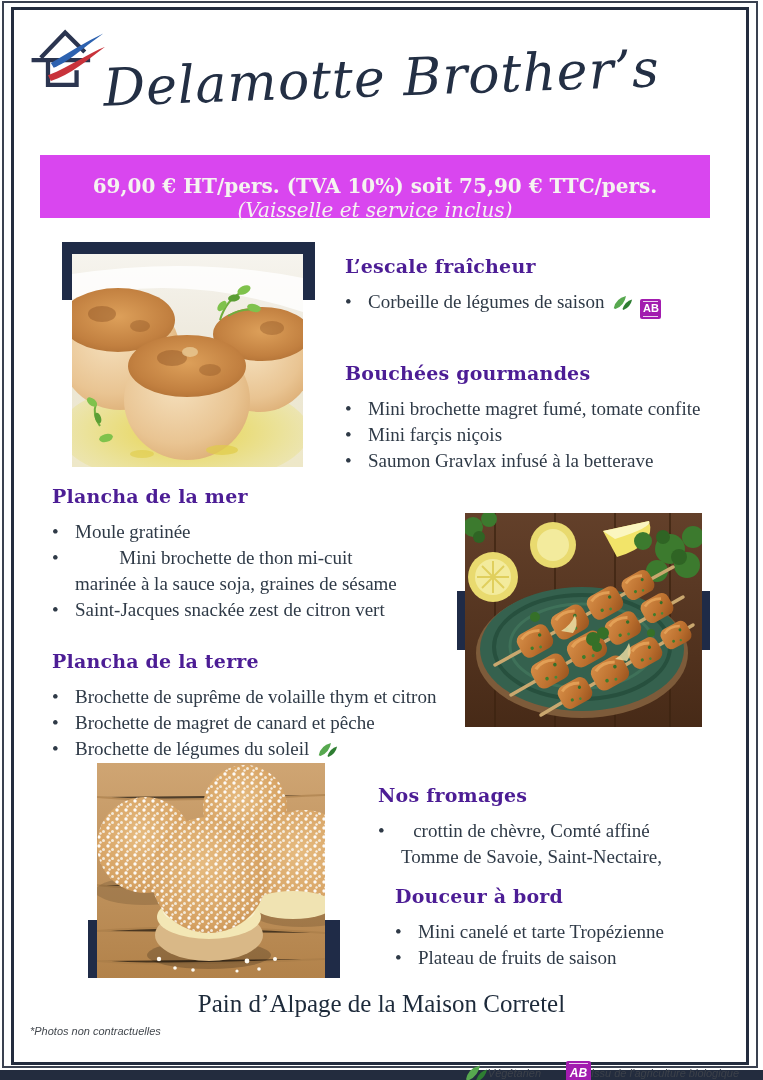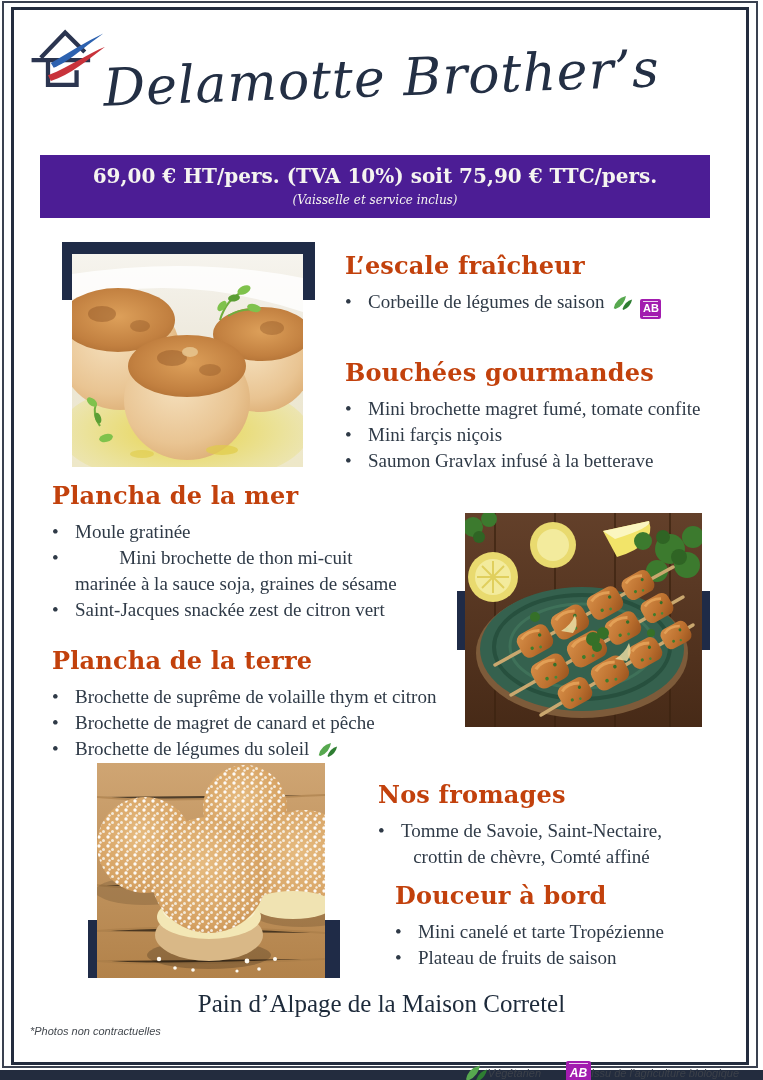--- a/index.html
+++ b/index.html
@@ -7,31 +7,31 @@
         font-family:"Liberation Serif",serif;color:#2f3a47;}
   
   .outer-frame{position:absolute;left:2px;top:1px;right:5px;bottom:12px;border:2px solid #3a4150;pointer-events:none;}
   .inner-frame{position:absolute;left:11px;top:7px;right:14px;bottom:15px;border:3px solid #232c3e;pointer-events:none;}
   .bottom-bar{position:absolute;left:0;right:0;bottom:0;height:10px;background:#232c3e;}
   
   .logo{position:absolute;left:28px;top:20px;width:80px;height:84px;}
   .brand-title{position:absolute;left:0;right:0;top:48px;text-align:center;
       font-family:"DejaVu Serif",serif;font-style:italic;font-weight:500;font-size:52px;
       color:#232f44;letter-spacing:1px;transform:rotate(-2deg);}
-  .banner{position:absolute;left:40px;top:155px;width:670px;height:63px;background:#4c1d95;
-      color:#f5f4f0;text-align:center;box-sizing:border-box;padding-top:9px;}
+  .banner{position:absolute;left:40px;top:155px;width:670px;height:63px;background:#d946ef;
+      color:#f5f4f0;text-align:center;box-sizing:border-box;padding-top:19px;}
   .banner .l1{font-family:"DejaVu Serif",serif;font-weight:700;font-size:20px;line-height:25px;}
-  .banner .l2{font-family:"DejaVu Serif",serif;font-style:italic;font-size:12px;line-height:23px;}
+  .banner .l2{font-family:"DejaVu Serif",serif;font-style:italic;font-size:20px;line-height:23px;}
   
   .photo-accent{position:absolute;background:#1f2b47;}
   .photo{position:absolute;display:block;}
   
   .menu-section{position:absolute;}
   .menu-section h2{margin:0 0 7px 0;font-family:"DejaVu Serif",serif;font-weight:700;
-      font-size:24px;line-height:32px;color:#c2410c;letter-spacing:.2px;}
+      font-size:19px;line-height:32px;color:#4c1d95;letter-spacing:.2px;}
   .mi{display:flex;align-items:flex-start;font-size:19px;line-height:26px;color:#2f3a47;}
   .blt{flex:none;width:23px;}
   .blt::before{content:"\2022";font-size:19px;color:#2f3a47;}
   .mi-text span.line{display:block;text-align:center;}
   .leaf{vertical-align:-3px;margin-left:8px;}
   .ab{display:inline-flex;align-items:center;justify-content:center;position:relative;
       width:21px;height:20px;background:#a21caf;border-radius:2px;color:#fff;
       font-family:"Liberation Sans",sans-serif;font-weight:700;font-size:11px;line-height:11px;
       vertical-align:-4px;margin-left:7px;}
   .ab::before{content:"";position:absolute;top:2px;left:3px;right:3px;height:1px;background:rgba(255,255,255,.8);}
@@ -308,22 +308,22 @@
       <circle cx="70" cy="104" r="5"></circle>
         <circle cx="186" cy="120" r="4"></circle>
     </g>
   </svg>
 
   <section class="menu-section" style="left:378px;top:779px;width:360px;">
     <h2>Nos fromages</h2>
     <div class="mi">
       <span class="blt"></span>
       <div class="mi-text">
+        <span class="line">crottin de chèvre, Comté affiné</span>
         <span class="line">Tomme de Savoie, Saint-Nectaire,</span>
-        <span class="line">crottin de chèvre, Comté affiné</span>
       </div>
     </div>
   </section>
 
   <section class="menu-section" style="left:378px;top:880px;width:360px;margin-left:17px;">
     <h2>Douceur à bord</h2>
     <div class="mi">
       <span class="blt"></span>
       <div class="mi-text">
           <span class="line">Mini canelé et tarte Tropézienne</span>

